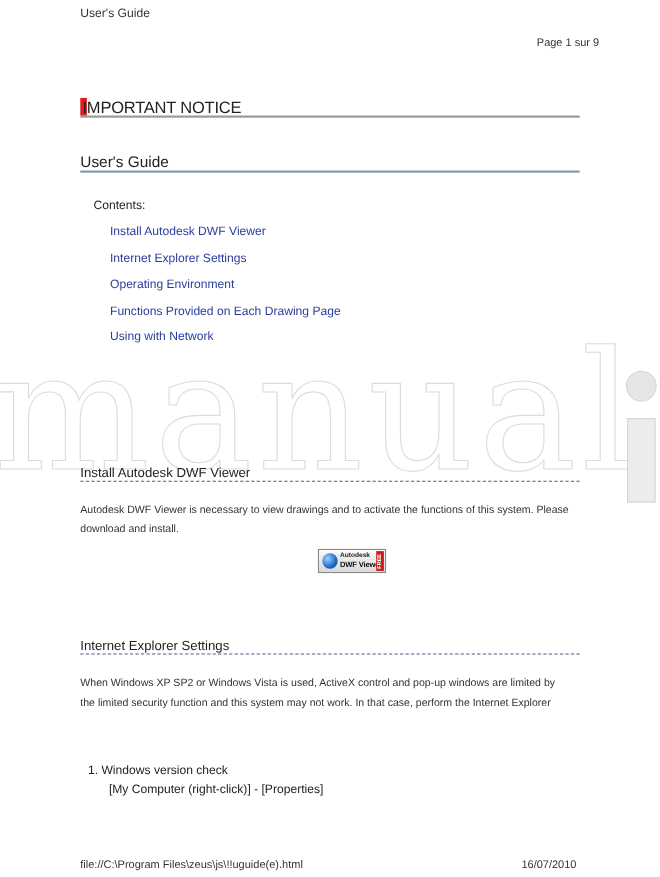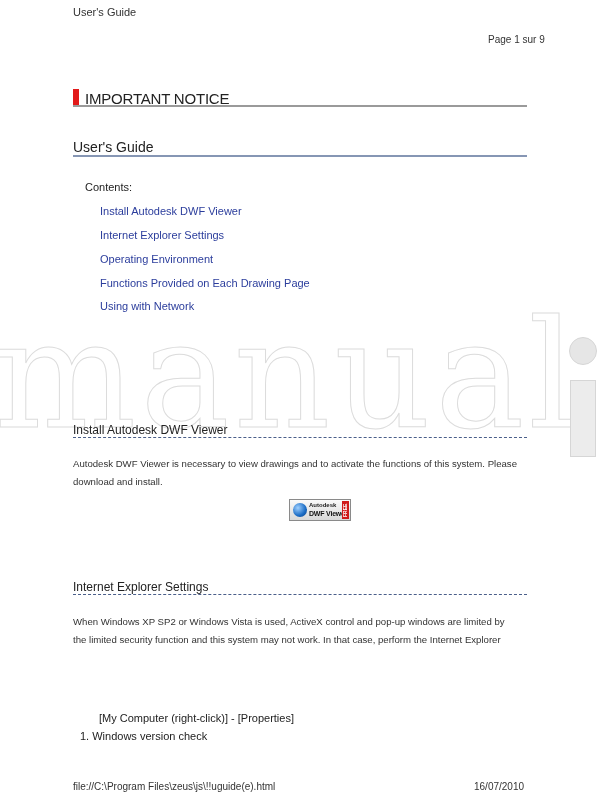--- a/index.html
+++ b/index.html
@@ -61,21 +61,21 @@
       border-bottom: 2px solid #9a9a9a;
     }
     .notice-bar {
       position: absolute;
       left: 0; top: 0;
       width: 6px; height: 16px;
       background: #e21a1a;
     }
     .notice-title {
       position: absolute;
-      left: 12px; top: 1px;
+      left: 2px; top: 1px;
       font-size: 15px;
       color: #222;
       letter-spacing: -0.2px;
     }
 
     
     .guide-title {
       left: 73px; top: 139px;
       width: 454px;
       height: 16px;
@@ -147,21 +147,21 @@
       background: #d01a1a;
       color: #fff;
       font-size: 5px;
       writing-mode: vertical-rl;
       transform: rotate(180deg);
       text-align: center;
       line-height: 7px;
       font-weight: bold;
     }
 
-    .step-item { left: 80px; top: 695px; font-size: 11px; color: #222; margin-top: 35px; }
+    .step-item { left: 80px; top: 695px; font-size: 11px; color: #222; }
     .step-sub { left: 99px; top: 712px; font-size: 11px; color: #222; }
   </style>
 </head>
 <body>
 
 <div class="abs print-header-left">User's Guide</div>
 <div class="abs print-header-right">Page 1 sur 9</div>
 
 <div class="abs watermark">manual</div>
 <div class="abs wm-i-dot"></div>

